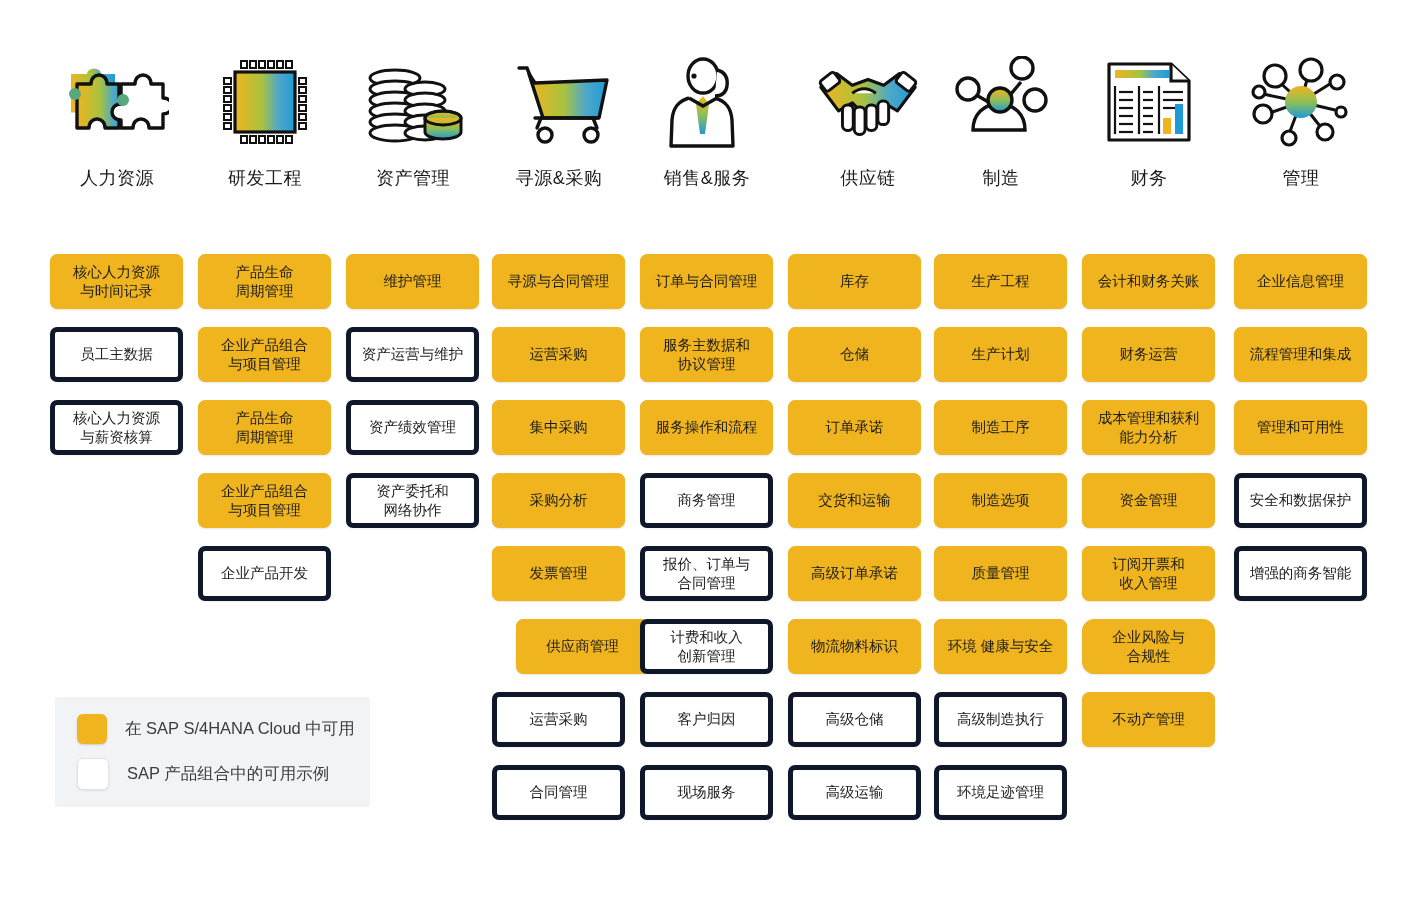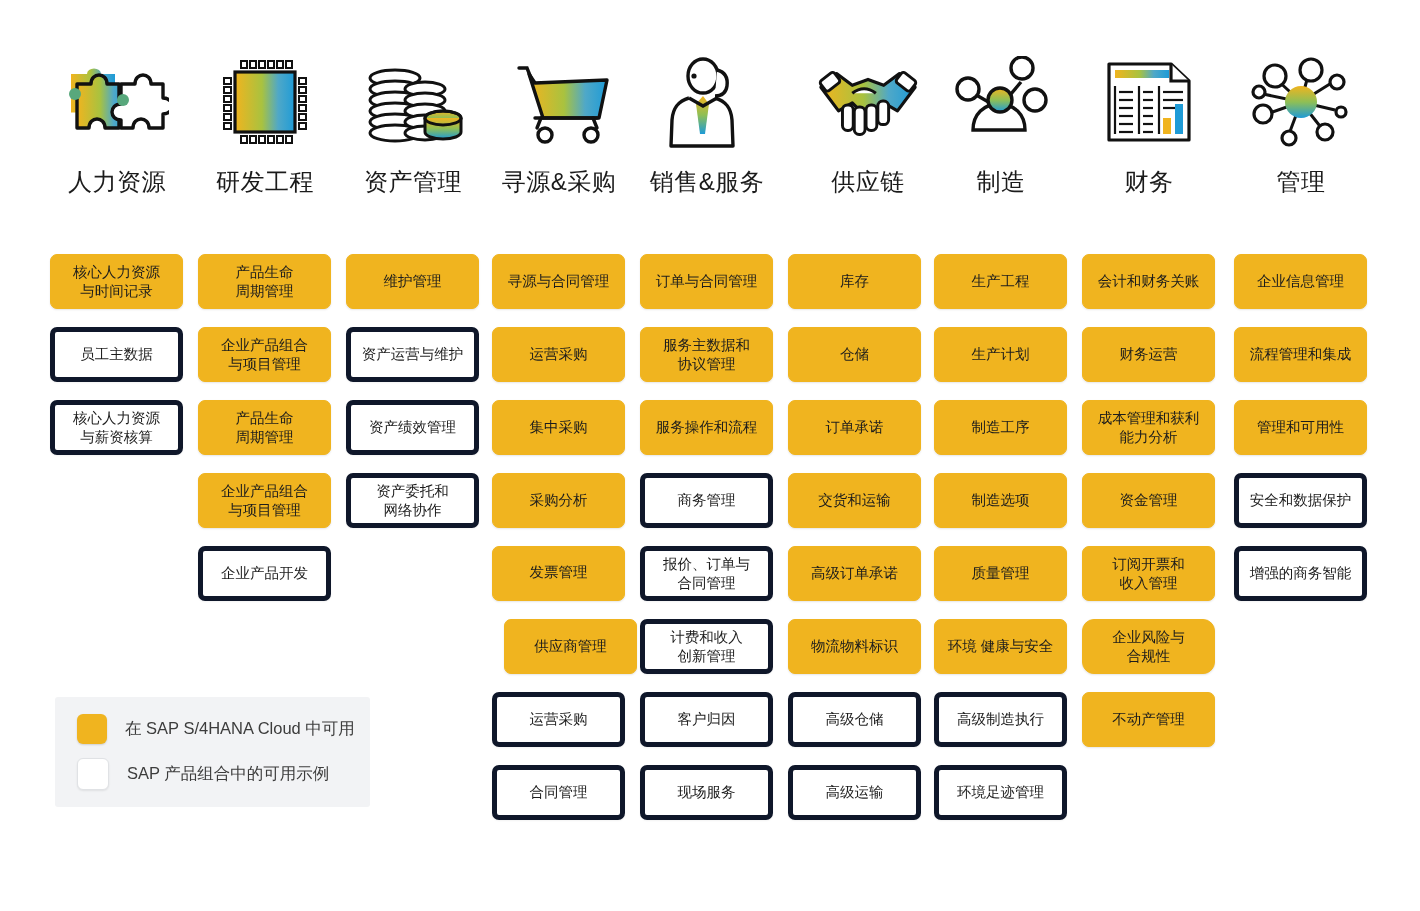--- a/index.html
+++ b/index.html
@@ -18,21 +18,21 @@
     position:absolute;top:52px;width:148px;
     display:flex;flex-direction:column;align-items:center;
   }
   .iconwrap{
     width:110px;height:100px;
     display:flex;align-items:center;justify-content:center;
   }
   .iconwrap svg{display:block;}
   .colhead .title{
     margin-top:14px;
-    font-size:24px;color:#1b1b1b;
+    font-size:18px;color:#1b1b1b;
     font-family:"Liberation Sans","DejaVu Sans",sans-serif;
     letter-spacing:.5px;white-space:nowrap;
   }
 
   
   .tile{
     position:absolute;
     width:133px;height:55px;
     border-radius:7px;
     display:flex;align-items:center;justify-content:center;
@@ -389,24 +389,24 @@
       </div>
       <div class="tile on" style="left: 492px; top: 327px;">
         <span>运营采购</span>
       </div>
       <div class="tile on" style="left: 492px; top: 400px;">
         <span>集中采购</span>
       </div>
       <div class="tile on" style="left: 492px; top: 473px;">
         <span>采购分析</span>
       </div>
-      <div class="tile on" style="left: 492px; top: 546px; font-family: Liberation Mono, monospace;">
+      <div class="tile on" style="left: 492px; top: 546px;">
         <span>发票管理</span>
       </div>
-      <div class="tile on" style="left: 504px; top: 619px; text-align: right;">
+      <div class="tile on" style="left: 516px; top: 619px; text-align: right;">
         <span>供应商管理</span>
       </div>
       <div class="tile off" style="left: 492px; top: 692px;">
         <span>运营采购</span>
       </div>
       <div class="tile off" style="left: 492px; top: 765px;">
         <span>合同管理</span>
       </div>
       <div class="tile on" style="left: 640px; top: 254px;">
         <span>订单与合同管理</span>

